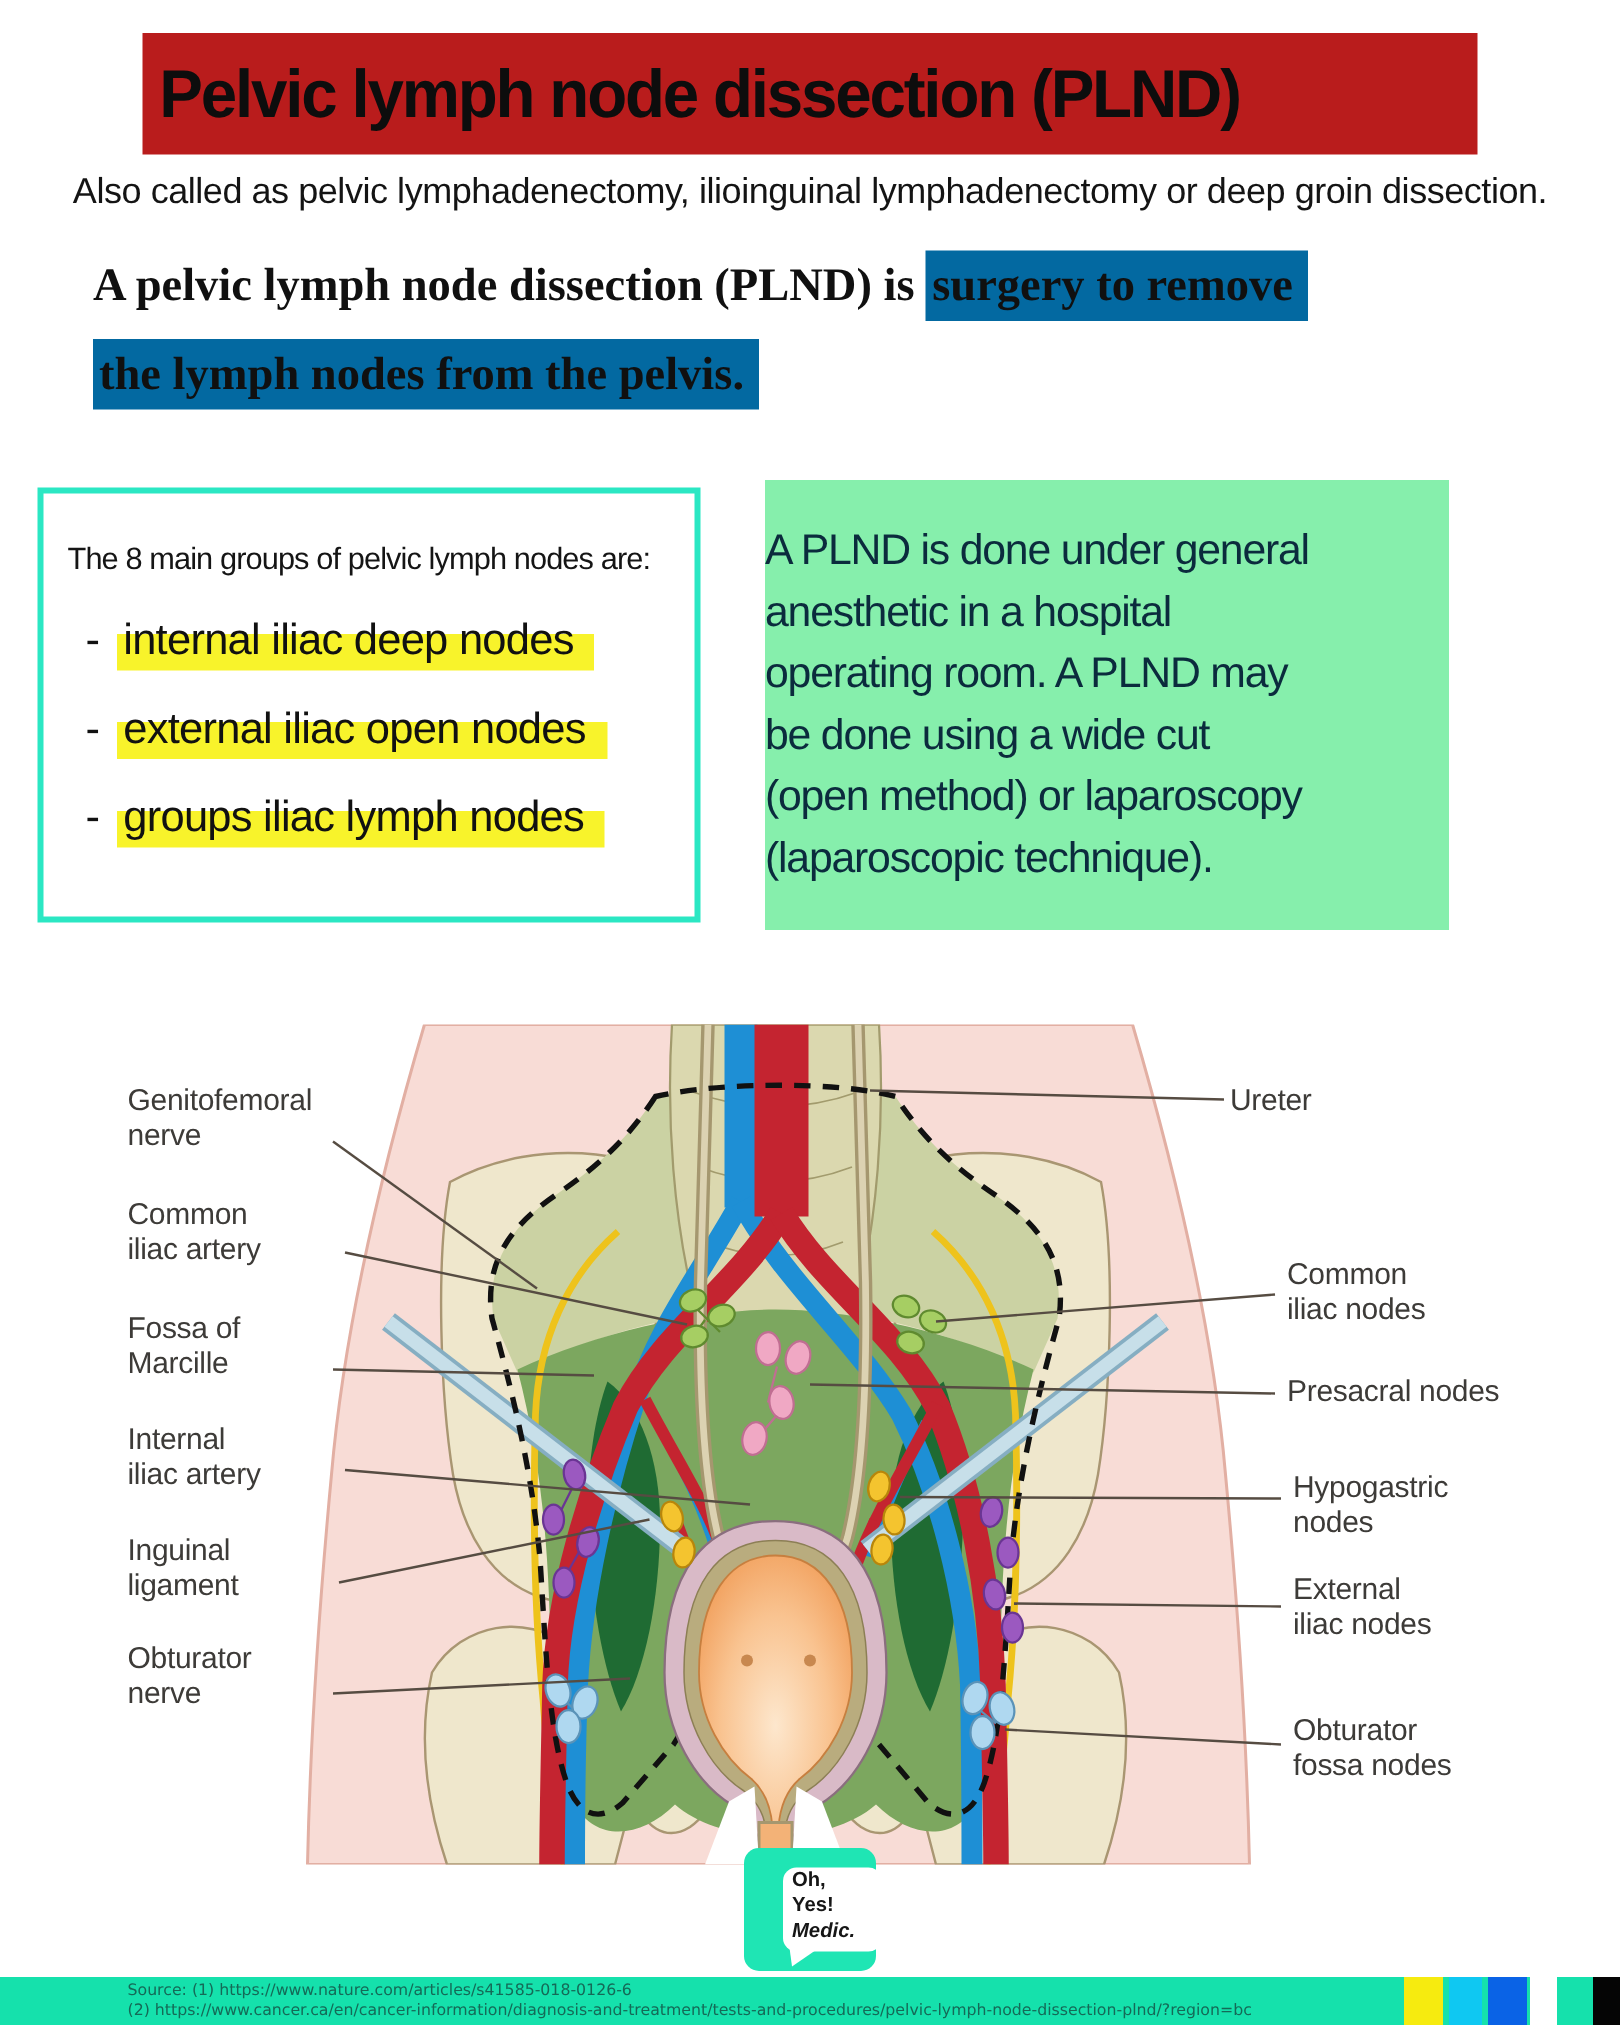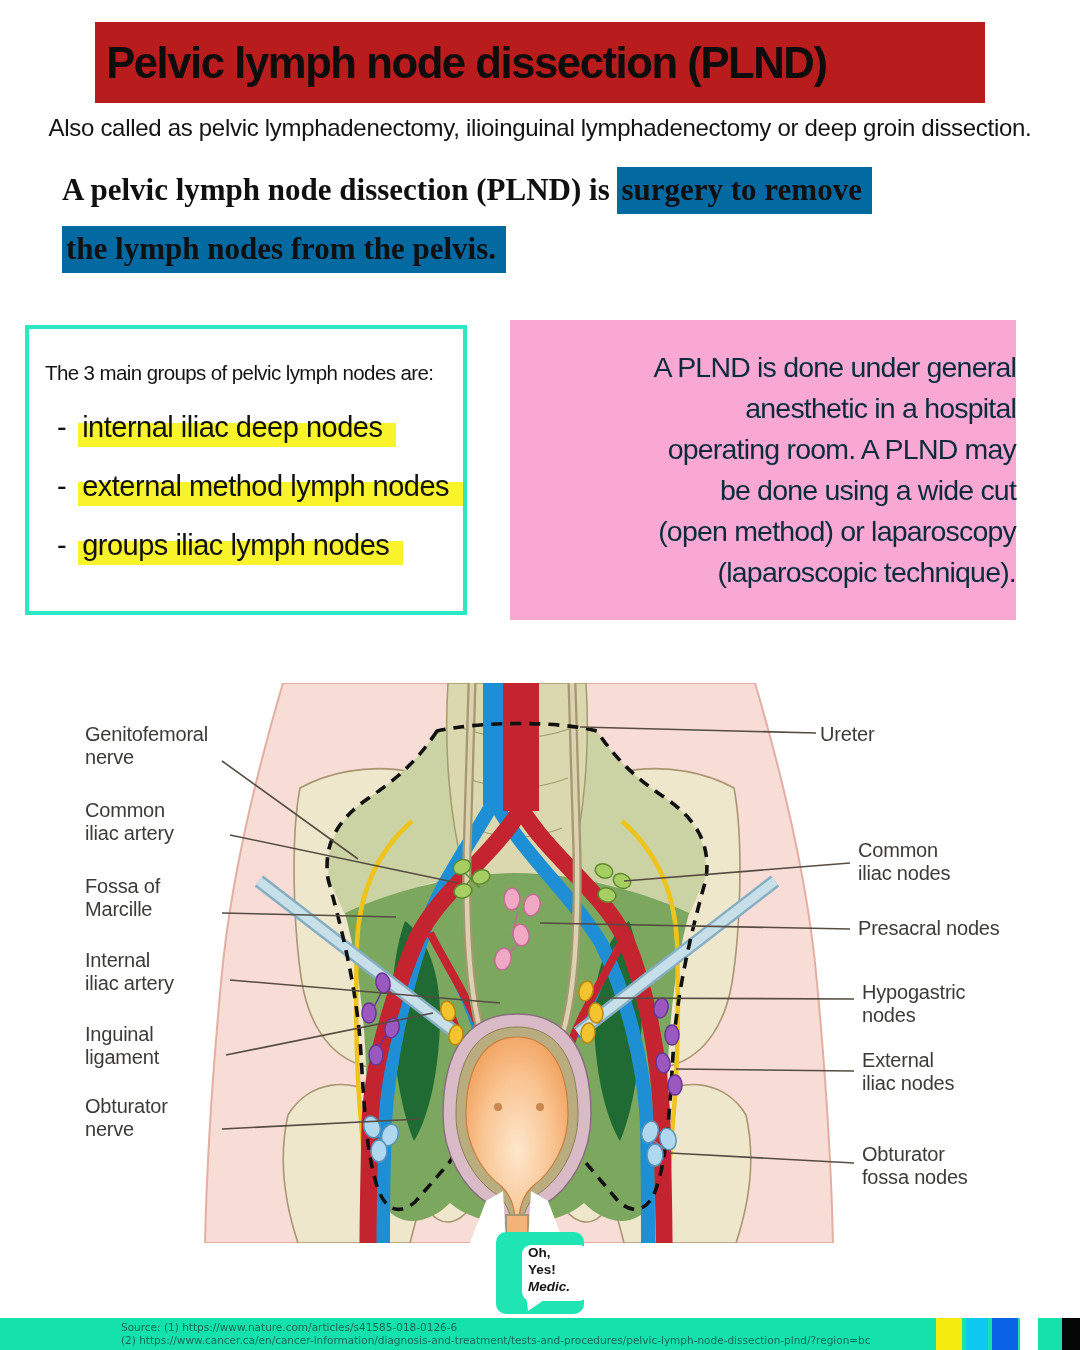--- a/index.html
+++ b/index.html
@@ -42,23 +42,23 @@
     margin:26px 0 0 28px;font-size:29px;color:#111;letter-spacing:-0.5px;
     white-space:nowrap;
   }
   .gb-item .dash{margin-right:12px;}
   .gb-item .hl2{
     background:linear-gradient(transparent 32%, #F8F32B 32%);
     padding:0 14px 4px 4px;
   }
   
   .callout{
-    position:absolute;left:510px;top:320px;width:506px;height:300px;
-    background:#f9a8d4;color:#0b2b3d;display:flex;flex-direction:column;
-    align-items:flex-end;justify-content:center;
+    position:absolute;left:510px;top:320px;width:456px;height:300px;
+    background:#86efac;color:#0b2b3d;display:flex;flex-direction:column;
+    align-items:flex-start;justify-content:center;
   }
   .callout .line{
     font-size:28.5px;line-height:41px;letter-spacing:-0.8px;text-align:center;
     white-space:nowrap;
   }
   
   .diagram{position:absolute;left:0;top:660px;width:1080px;height:560px;margin-top:23px;}
   .diagram svg{position:absolute;left:0;top:0;}
   .dlabel{
     position:absolute;font-size:20px;line-height:23px;color:#3d3b38;
@@ -71,21 +71,21 @@
     position:absolute;left:32px;top:12px;font-size:13.5px;font-weight:bold;
     color:#161616;line-height:17px;
   }
   .logo-text .it{font-style:italic;}
   
   .footer{
     position:absolute;left:0;top:1318px;width:1080px;height:32px;background:#15E1AC;
   }
   .source{
     position:absolute;left:85px;top:3px;font-size:10.5px;line-height:13px;
-    color:#156A57;font-family:"DejaVu Sans",sans-serif;margin-left:36px;
+    color:#156A57;font-family:"DejaVu Sans",sans-serif;
   }
   .pbar{position:absolute;top:0;height:32px;}
   .pbar.yellow{left:936px;width:26px;background:#F6EB0F;}
   .pbar.cyan{left:966px;width:22px;background:#0FC8F2;}
   .pbar.blue{left:992px;width:26px;background:#0A63E6;}
   .pbar.white{left:1020px;width:18px;background:#ffffff;}
   .pbar.teal{left:1040px;width:20px;background:#15E1AC;}
   .pbar.black{left:1062px;width:18px;background:#050505;}
 </style>
 </head>
@@ -93,26 +93,26 @@
 
 <div class="banner">
   <h1>Pelvic lymph node dissection (PLND)</h1>
 </div>
 <div class="subtitle">Also called as pelvic lymphadenectomy, ilioinguinal lymphadenectomy or deep groin dissection.</div>
 
 <div class="intro"><span>A pelvic lymph node dissection (PLND) is </span><span class="hl">surgery to remove</span><br><span class="hl">the lymph nodes from the pelvis.</span>
 </div>
 
 <div class="groups-box">
-  <div class="gb-title">The 3 main groups of pelvic lymph nodes are:</div>
+  <div class="gb-title">The 8 main groups of pelvic lymph nodes are:</div>
   <div class="gb-item">
     <span class="dash">-</span><span class="hl2">internal iliac deep nodes</span>
   </div>
   <div class="gb-item">
-    <span class="dash">-</span><span class="hl2">external method lymph nodes</span>
+    <span class="dash">-</span><span class="hl2">external iliac open nodes</span>
   </div>
   <div class="gb-item">
     <span class="dash">-</span><span class="hl2">groups iliac lymph nodes</span>
   </div>
 </div>
 
 <div class="callout">
   <div class="line">A PLND is done under general</div>
   <div class="line">anesthetic in a hospital</div>
   <div class="line">operating room. A PLND may</div>

